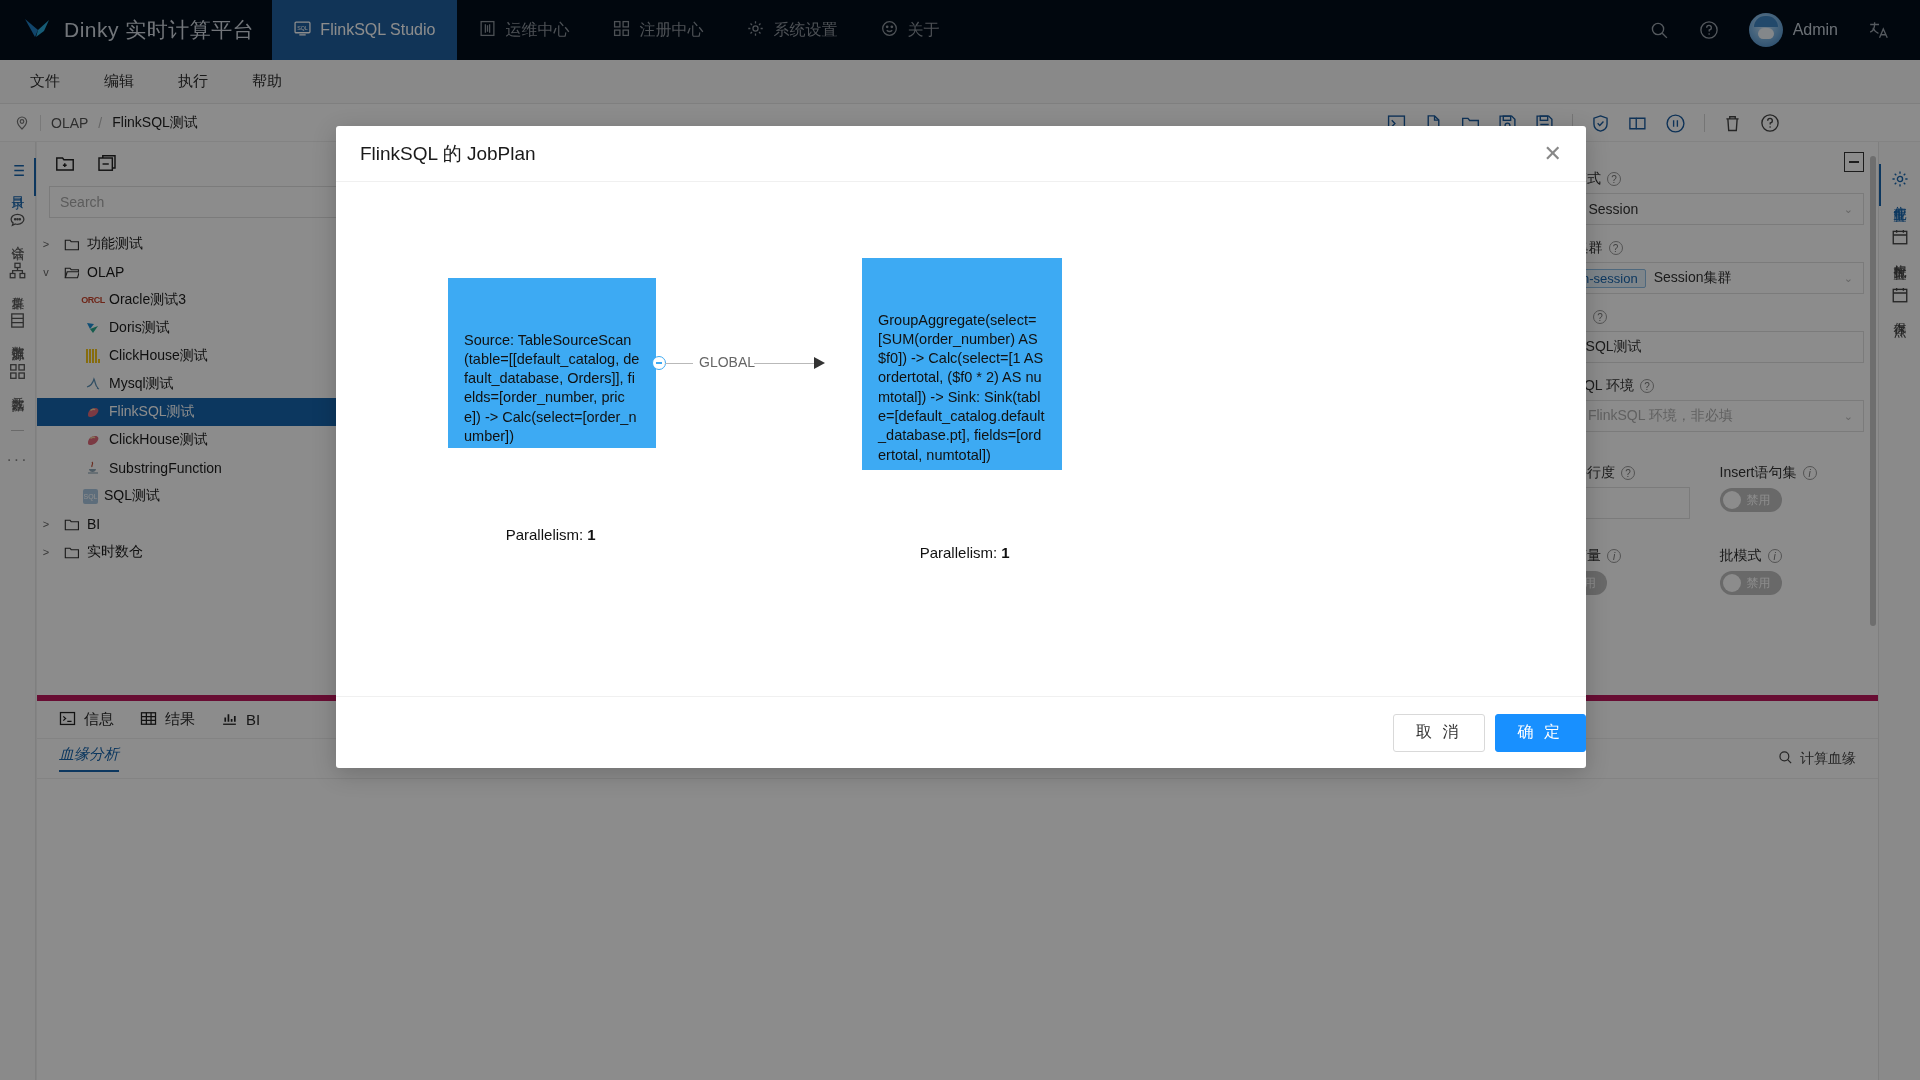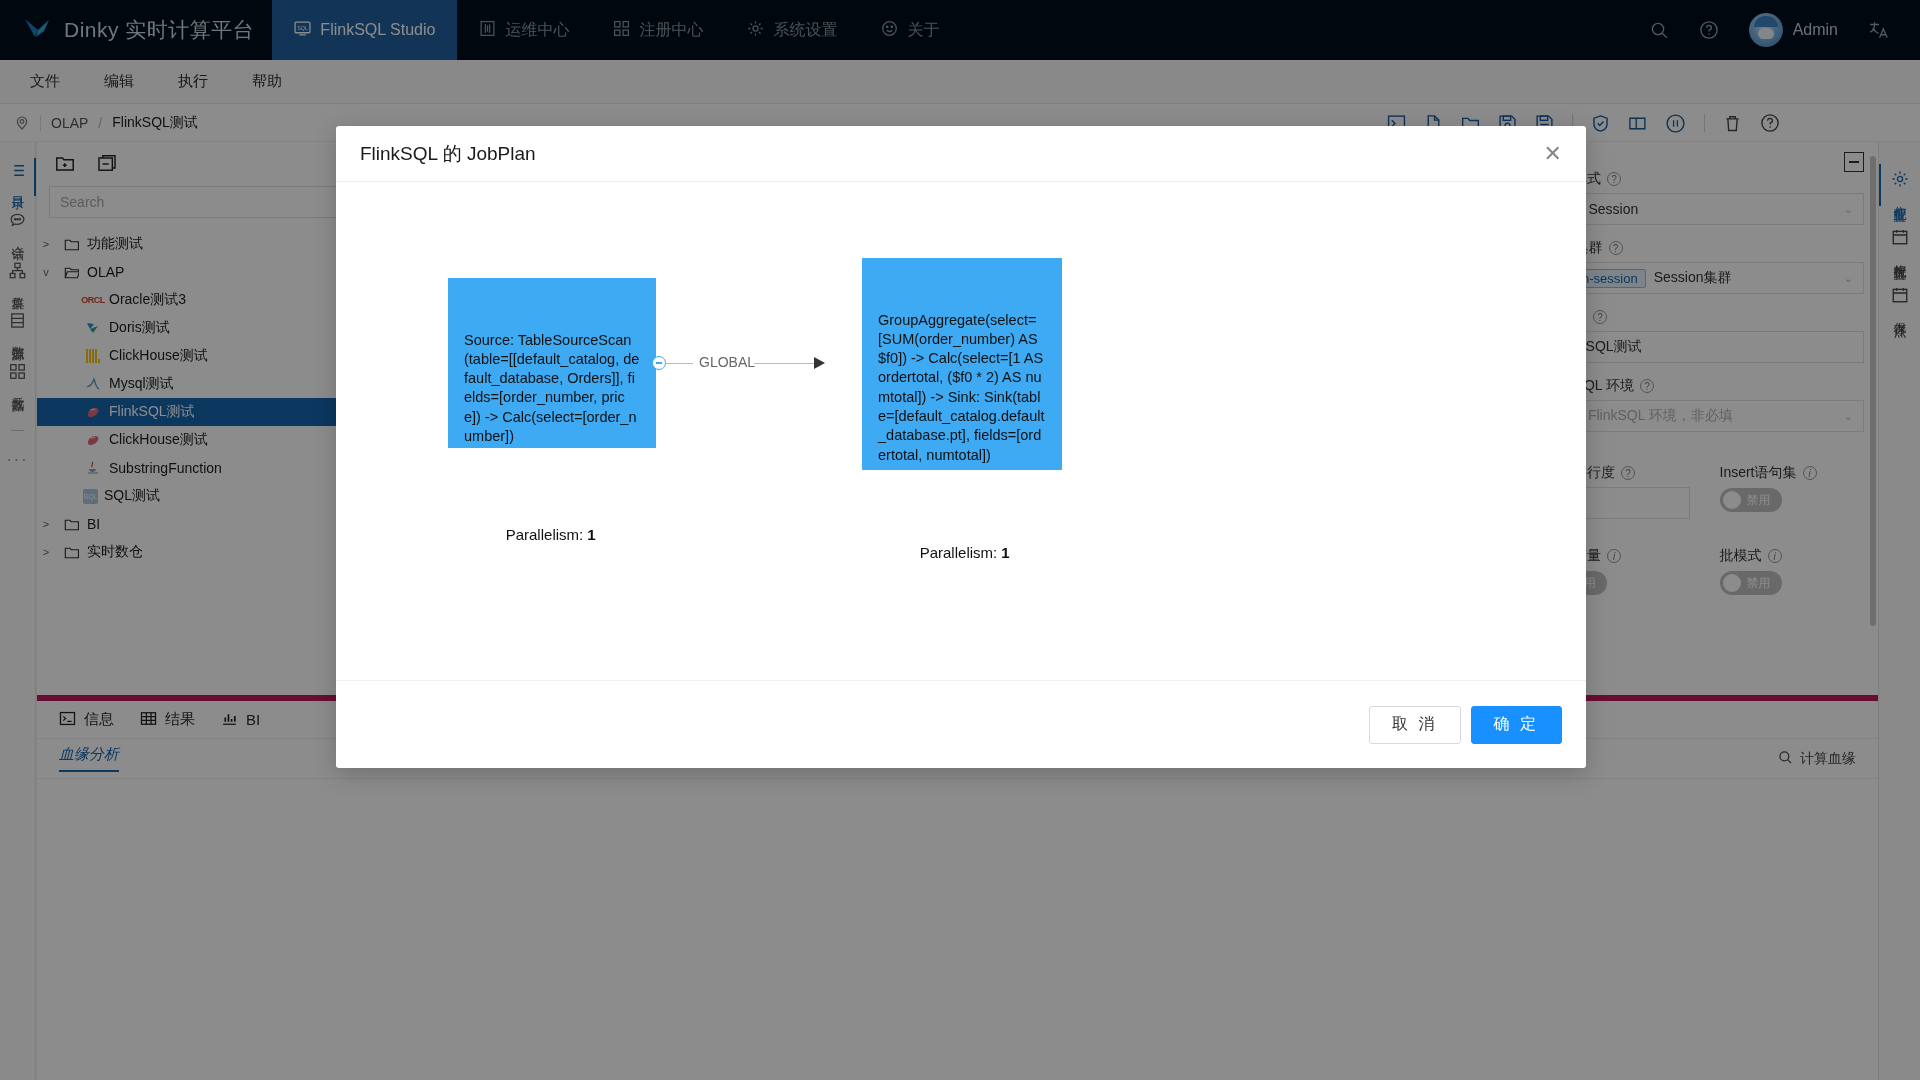--- a/index.html
+++ b/index.html
@@ -198,22 +198,22 @@
   .modal {
     position: absolute; left: 336px; top: 126px; width: 1250px; height: 642px;
     background: #fff; border-radius: 3px; box-shadow: 0 6px 24px rgba(0,0,0,.2); z-index: 50;
     display: flex; flex-direction: column;
   }
   .modal-head { height: 56px; display: flex; align-items: center; padding: 0 24px;
      border-bottom: 1px solid #f0f0f0; }
   .modal-title { font-size: 19px; color: #1a1a1a; }
   .modal-close { margin-left: auto; color: #888; font-size: 22px; cursor: pointer; line-height: 1; }
   .modal-body { flex: 1; position: relative; overflow: hidden; }
-  .modal-foot { height: 88px; display: flex; align-items: center; justify-content: flex-end;
-     gap: 10px; padding-right: 24px; border-top: 1px solid #f0f0f0; }
+  .modal-foot { height: 72px; display: flex; align-items: center; justify-content: flex-end;
+     gap: 10px; border-top: 1px solid #f0f0f0; }
   .btn { height: 38px; padding: 0 22px; font-size: 16px; border-radius: 3px; cursor: pointer;
      display: flex; align-items: center; justify-content: center; letter-spacing: 3px; }
   .btn-default { background: #fff; border: 1px solid #d9d9d9; color: #333; }
   .btn-primary { background: #1890ff; border: 1px solid #1890ff; color: #fff; }
 
   
   .gnode { position: absolute; background: #3daaf3; color: #111; padding: 14px 16px;
      font-size: 14.5px; line-height: 1.33; white-space: pre-wrap; word-break: break-all; }
   .gnode .par { margin-top: 20px; font-size: 15px; }
   .gnode .par b { font-weight: bold; margin-left: 4px; }

